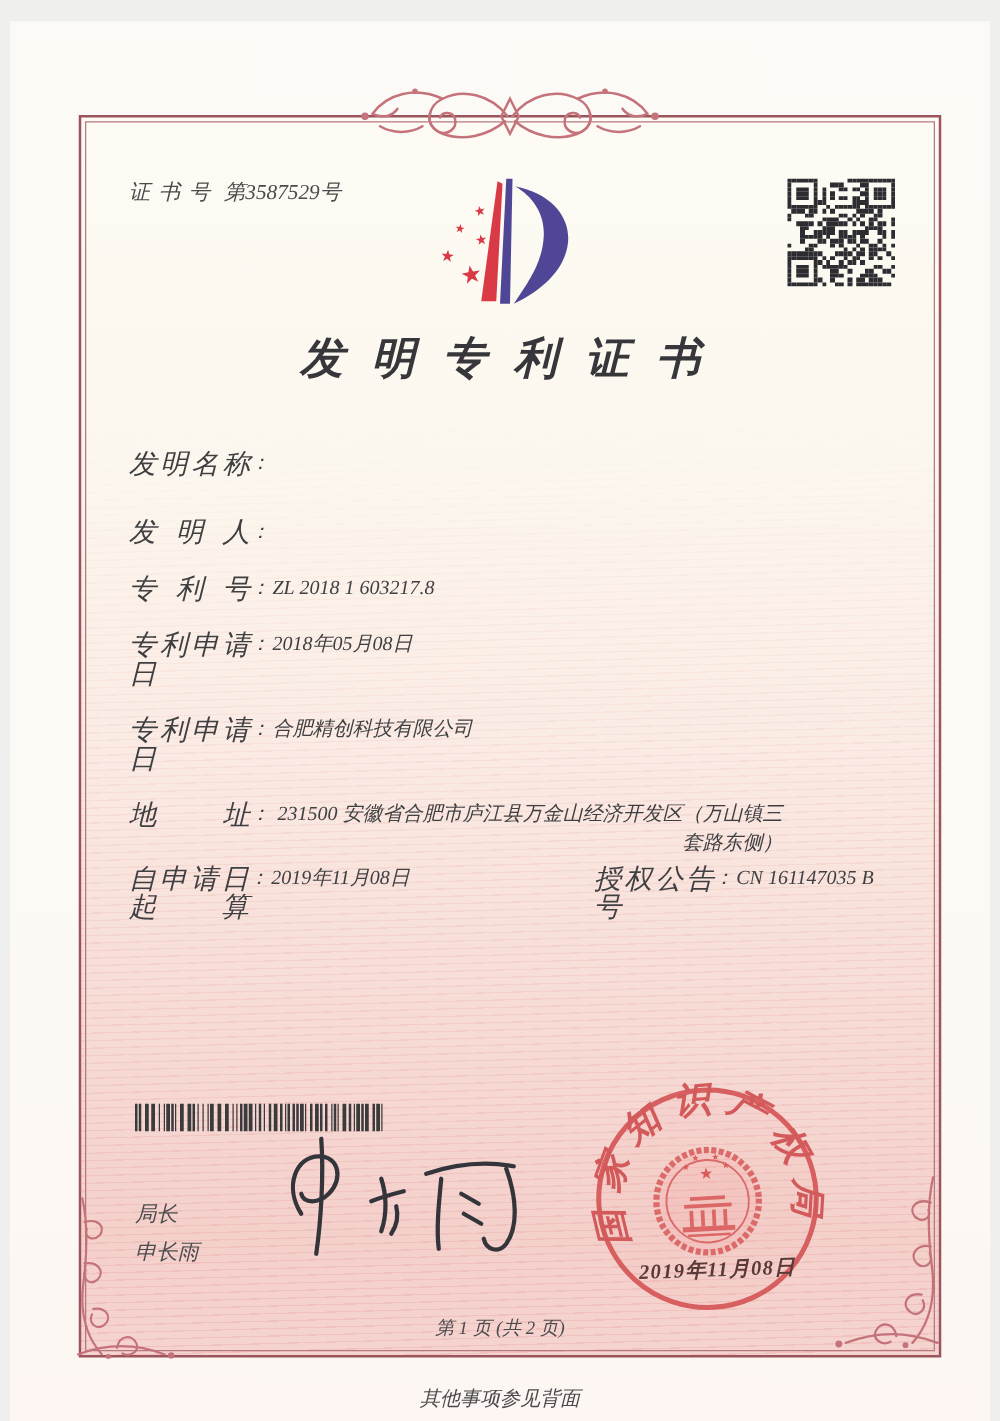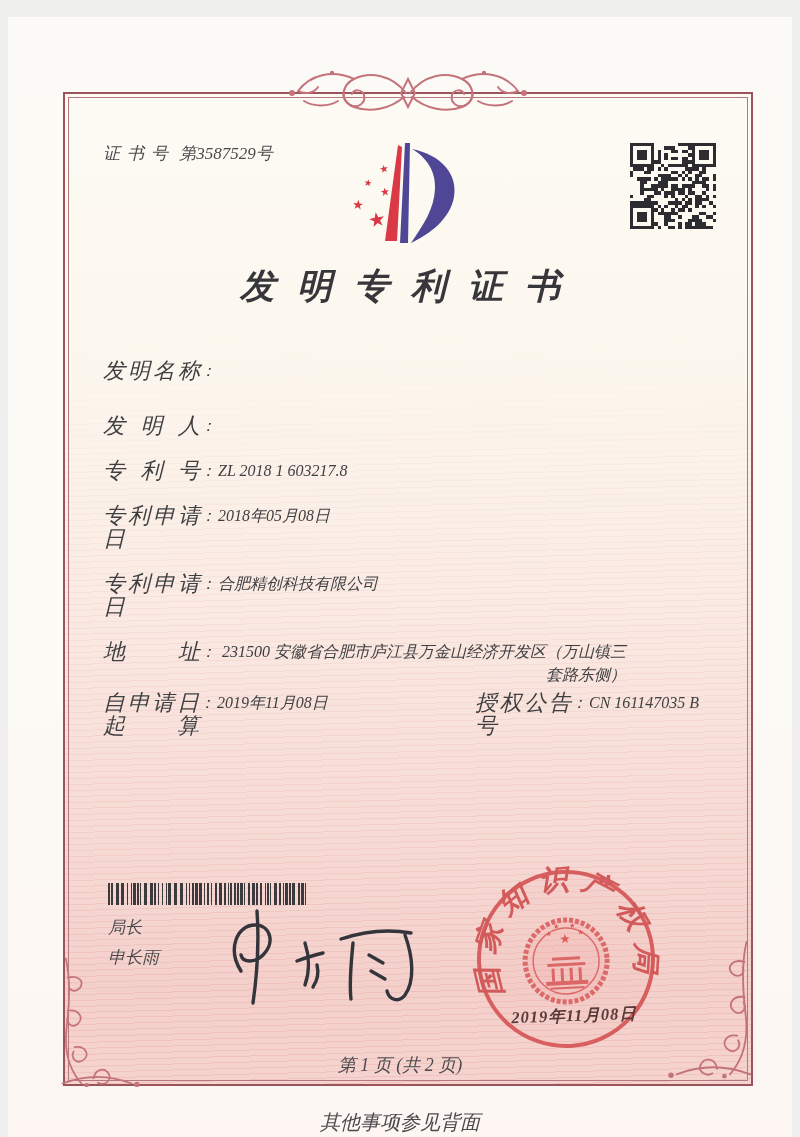--- a/index.html
+++ b/index.html
@@ -48,32 +48,32 @@
   
   .paras { position:absolute; left:95px; top:672px; width:632px; font-size:15.5px;
            line-height:33px; color:#474749; text-align:justify; }
   .paras p { text-indent:2em; }
 
   
   .barcode { position:absolute; left:100px; top:866px; width:205px; height:22px; white-space:nowrap; font-size:0; }
   .barcode span { display:inline-block; height:100%; background:#3b3b3d; vertical-align:top; }
 
   
-  .director { position:absolute; left:100px; top:896px; font-size:17px; color:#4b4b4d; line-height:30px;
+  .director { position:absolute; left:100px; top:940px; font-size:17px; color:#4b4b4d; line-height:30px;
               font-family:"Liberation Sans","DejaVu Sans",sans-serif; }
   .signature { position:absolute; left:205px; top:888px; }
 
   
   .seal { position:absolute; left:464px; top:848px; transform:rotate(-3deg); }
   .seal-date { position:absolute; left:486px; top:988px; width:160px; text-align:center;
                font-size:16.5px; font-weight:600; color:#5a3a38; letter-spacing:1px; transform:rotate(-2deg); }
 
   
-  .pageinfo { position:absolute; left:0; top:1036px; width:100%; text-align:center; font-size:18px; color:#4c4c4e; }
-  .backnote { position:absolute; left:0; top:1092px; width:100%; text-align:center; font-size:20px; color:#4a4a4c; }
+  .pageinfo { position:absolute; left:0; top:1036px; width:100%; text-align:center; font-size:15px; color:#4c4c4e; }
+  .backnote { position:absolute; left:0; top:1092px; width:100%; text-align:center; font-size:16px; color:#4a4a4c; }
 
   
   .orn-top { position:absolute; left:270px; top:44px; z-index:4; }
   .orn-bl  { position:absolute; left:50px;  top:940px; z-index:4; }
   .orn-br  { position:absolute; left:652px; top:922px; z-index:4; }
 </style>
 </head>
 <body>
 
 <div class="page">

